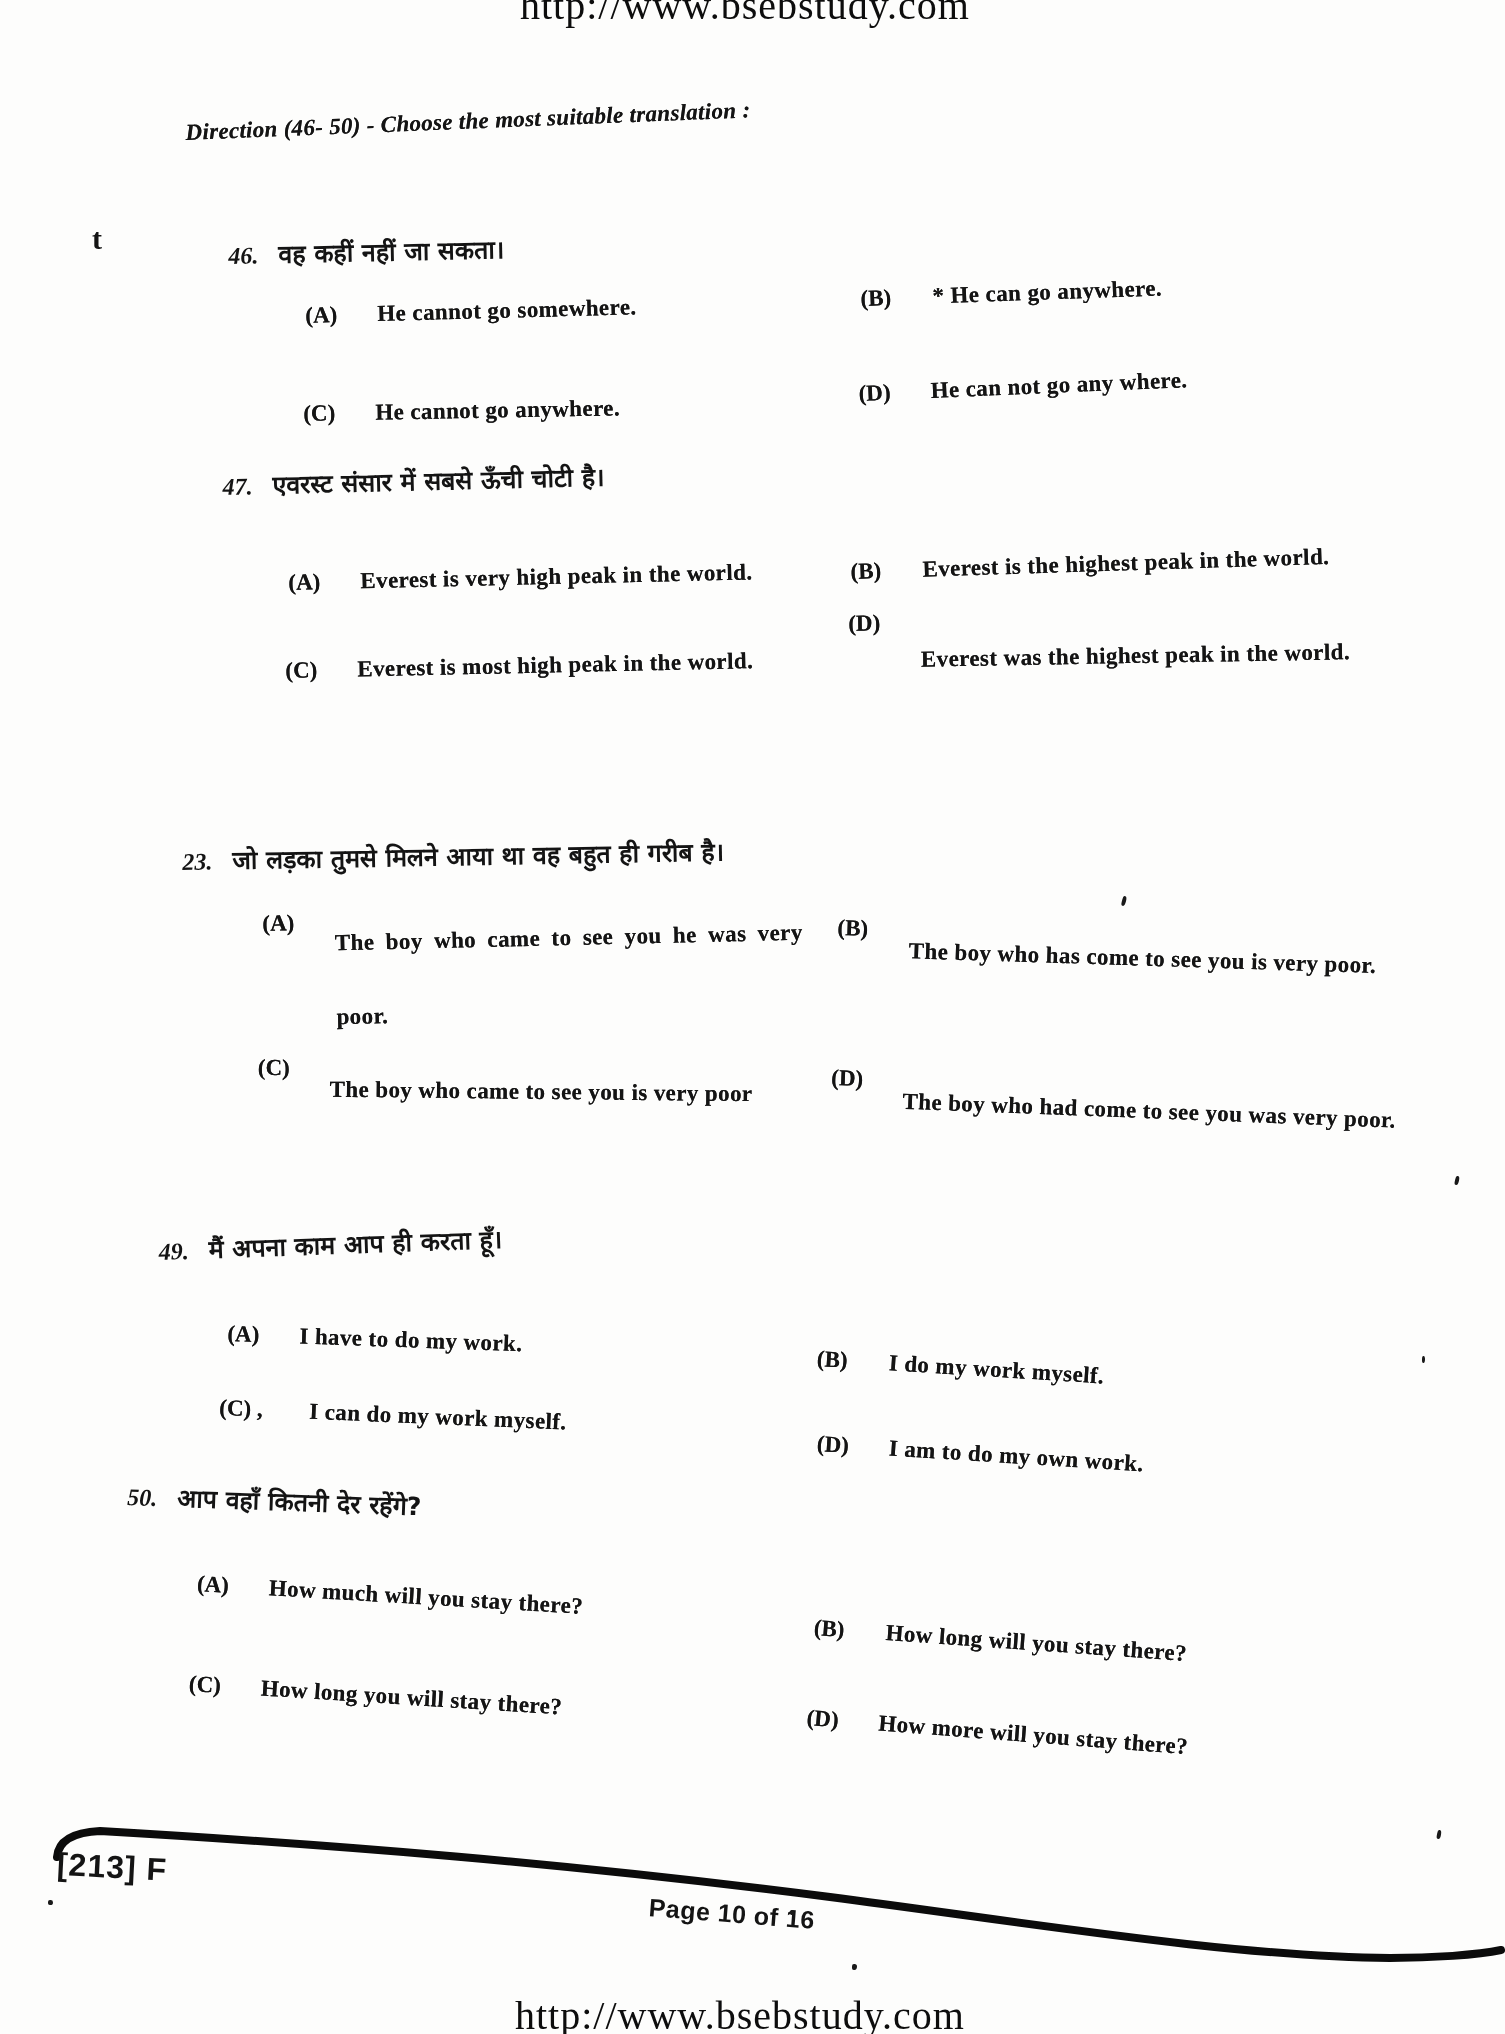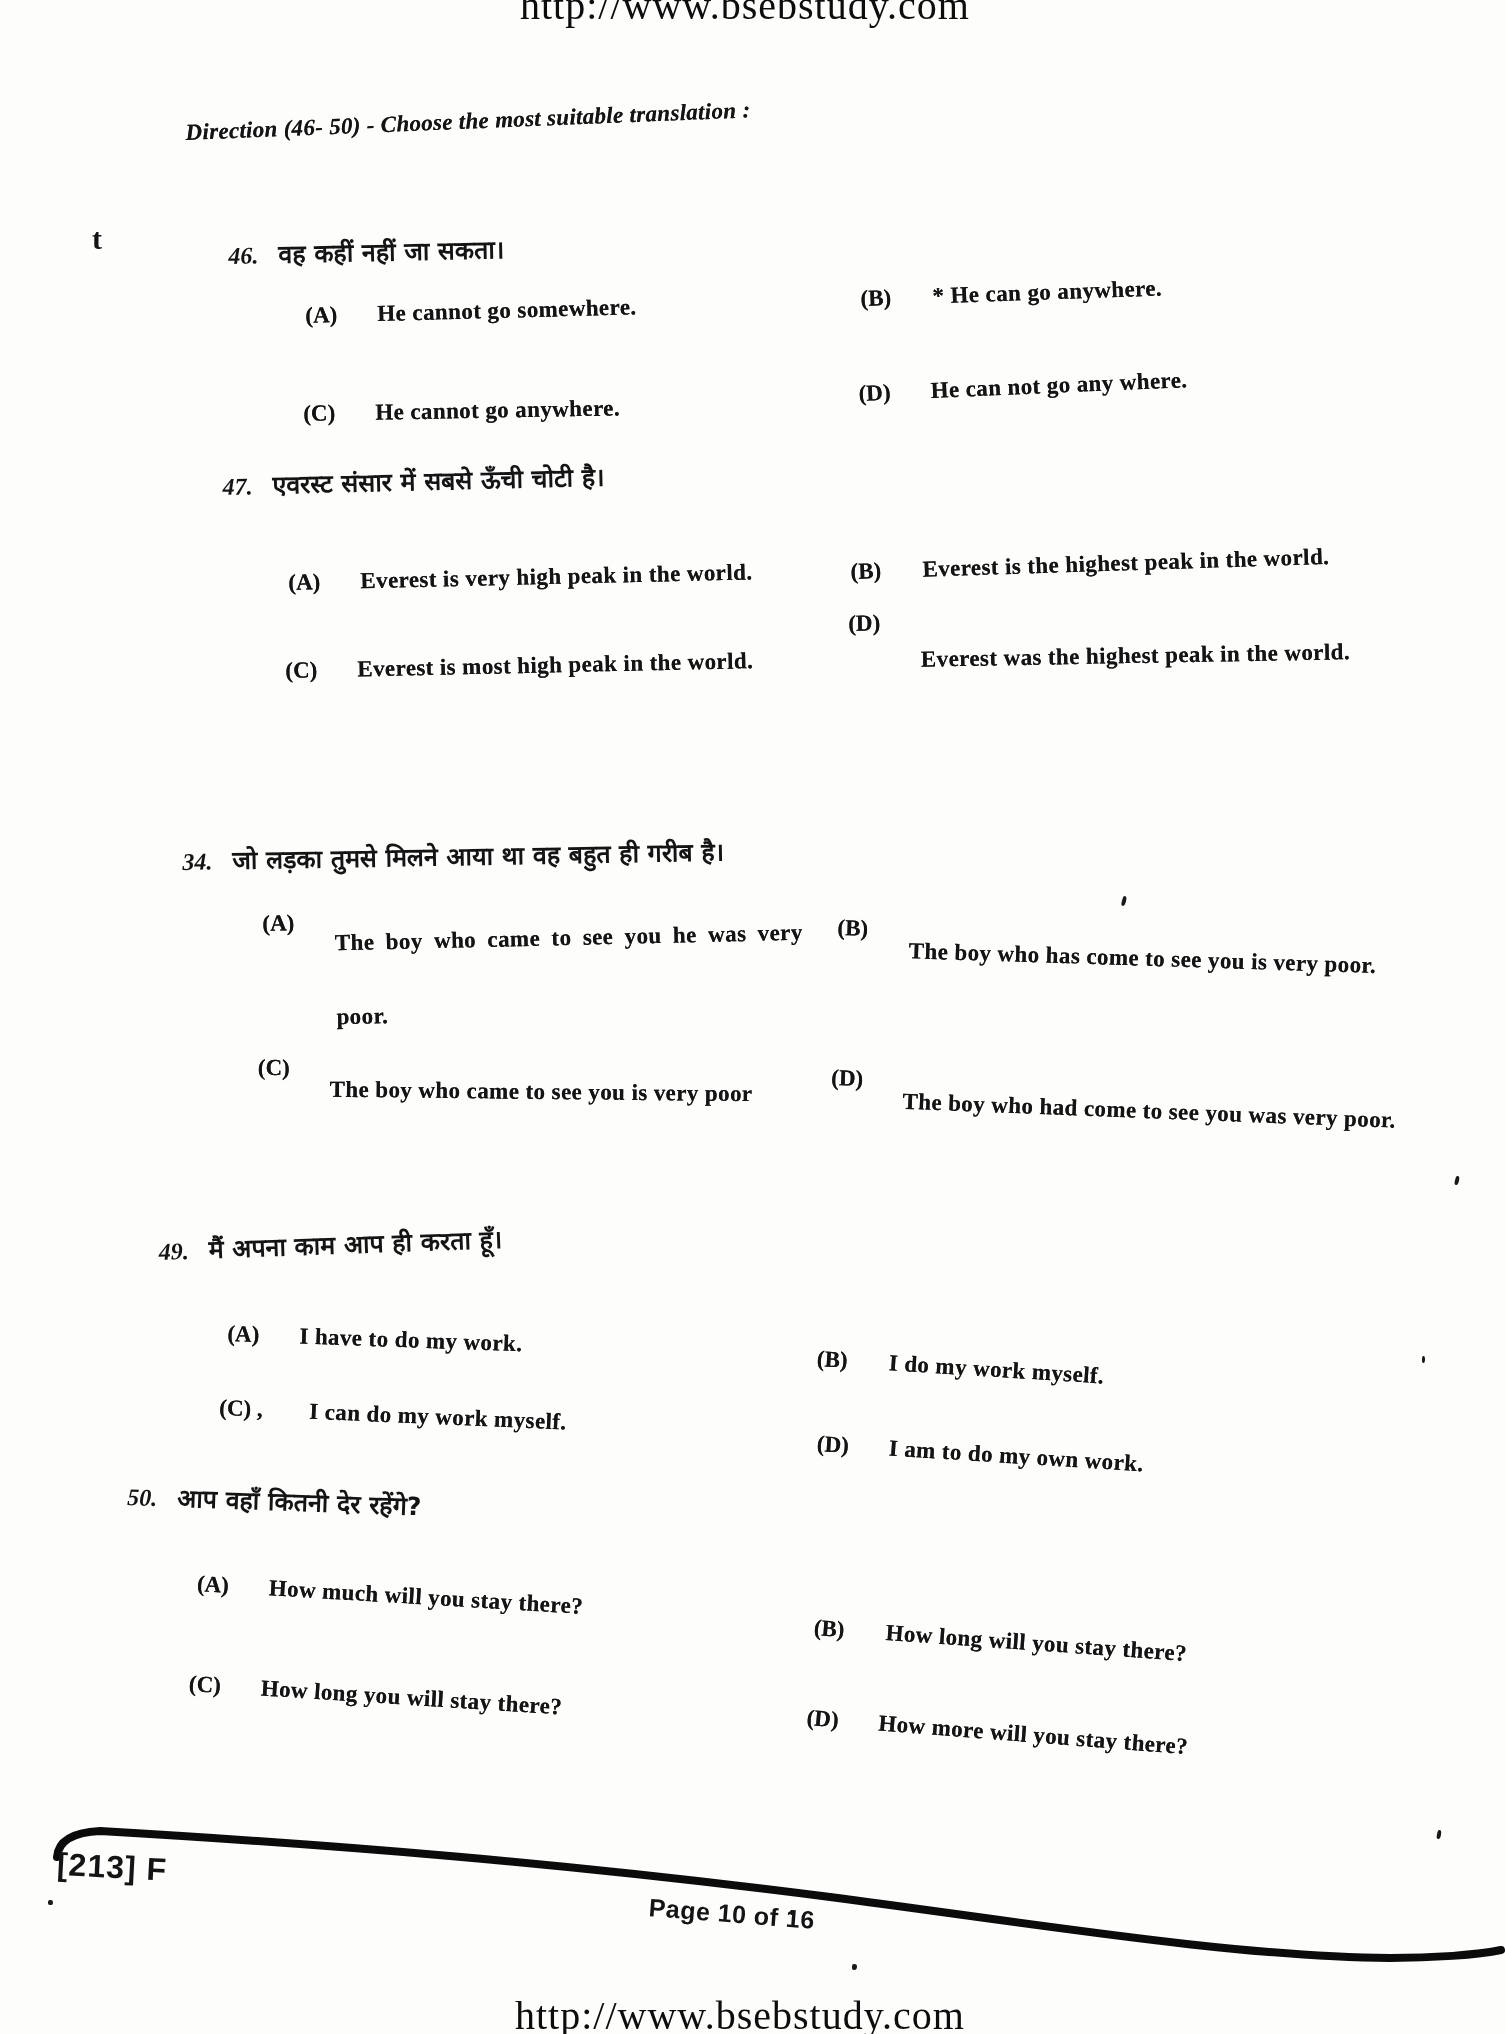--- a/index.html
+++ b/index.html
@@ -81,21 +81,21 @@
 <div class="abs opt ink" style="left:285px;top:655px;width:545px;transform:rotate(-1.2deg);">
   <span class="lbl">(C)</span>
   <span class="txt">Everest is most high peak in the world.</span>
 </div>
 <div class="abs opt ink twoD47" style="left:848px;top:608px;width:540px;transform:rotate(-1deg);">
   <span class="lbl">(D)</span>
   <span class="txt">Everest was the highest peak in the world.</span>
 </div>
 
 <div class="abs prompt" style="left:182px;top:843px;transform:rotate(-1deg);">
-  <span class="qnum">34.</span><span class="qtext">जो लड़का तुमसे मिलने आया था वह बहुत ही गरीब है।</span>
+  <span class="qnum">23.</span><span class="qtext">जो लड़का तुमसे मिलने आया था वह बहुत ही गरीब है।</span>
 </div>
 <div class="abs opt ink two" style="left:262px;top:908px;width:540px;transform:rotate(-1.3deg);">
   <span class="lbl">(A)</span>
   <span class="txt">The boy who came to see you he was very poor.</span>
 </div>
 <div class="abs opt ink two" style="left:838px;top:912px;width:580px;transform:rotate(1.8deg);">
   <span class="lbl">(B)</span>
   <span class="txt">The boy who has come to see you is very poor.</span>
 </div>
 <div class="abs opt ink two" style="left:258px;top:1052px;width:540px;transform:rotate(0.6deg);">

